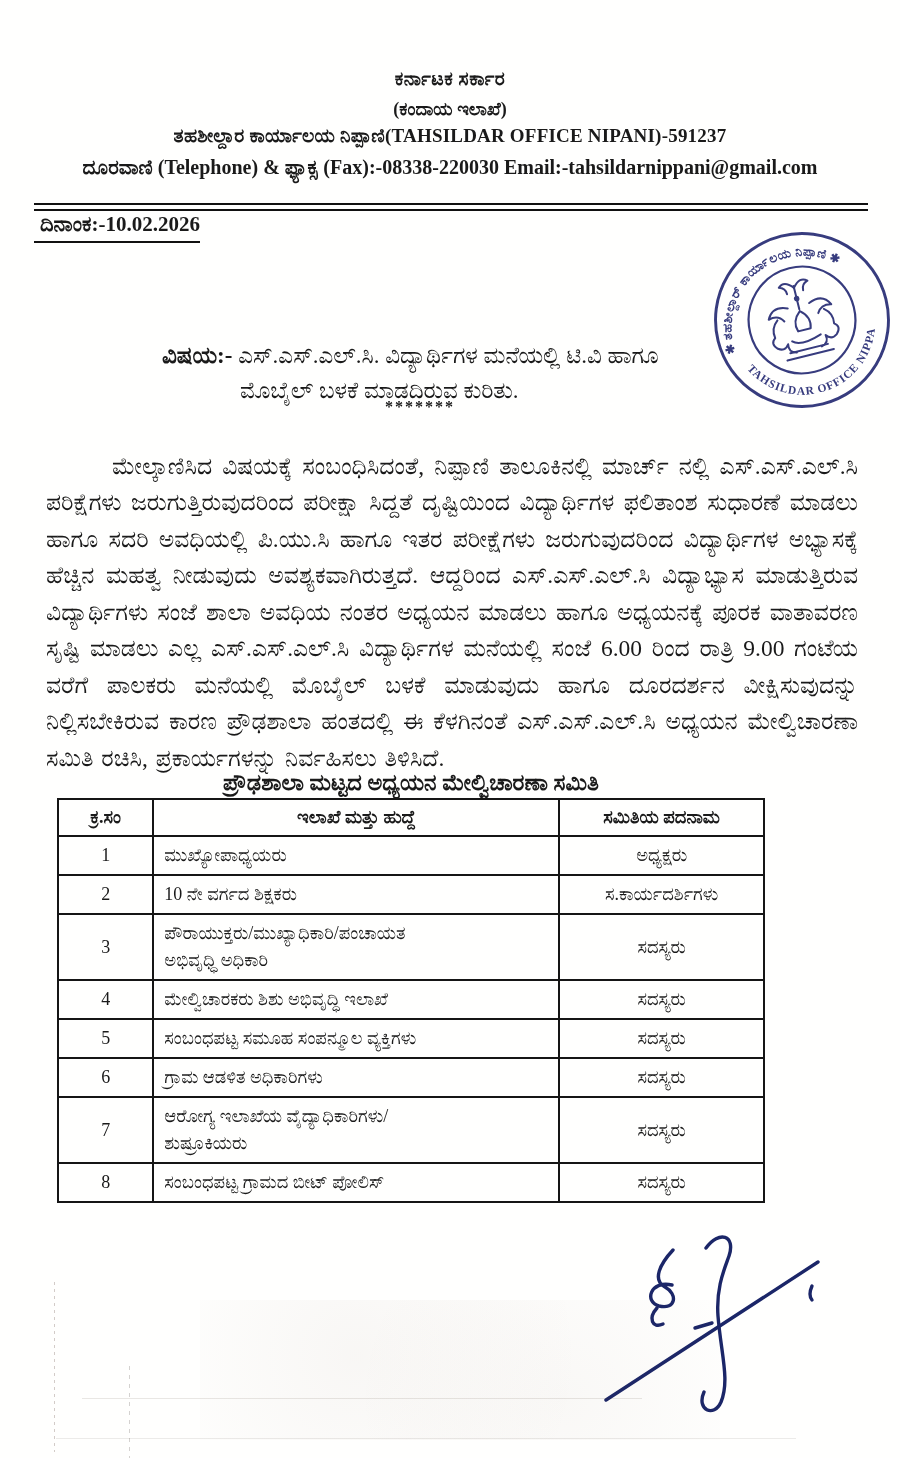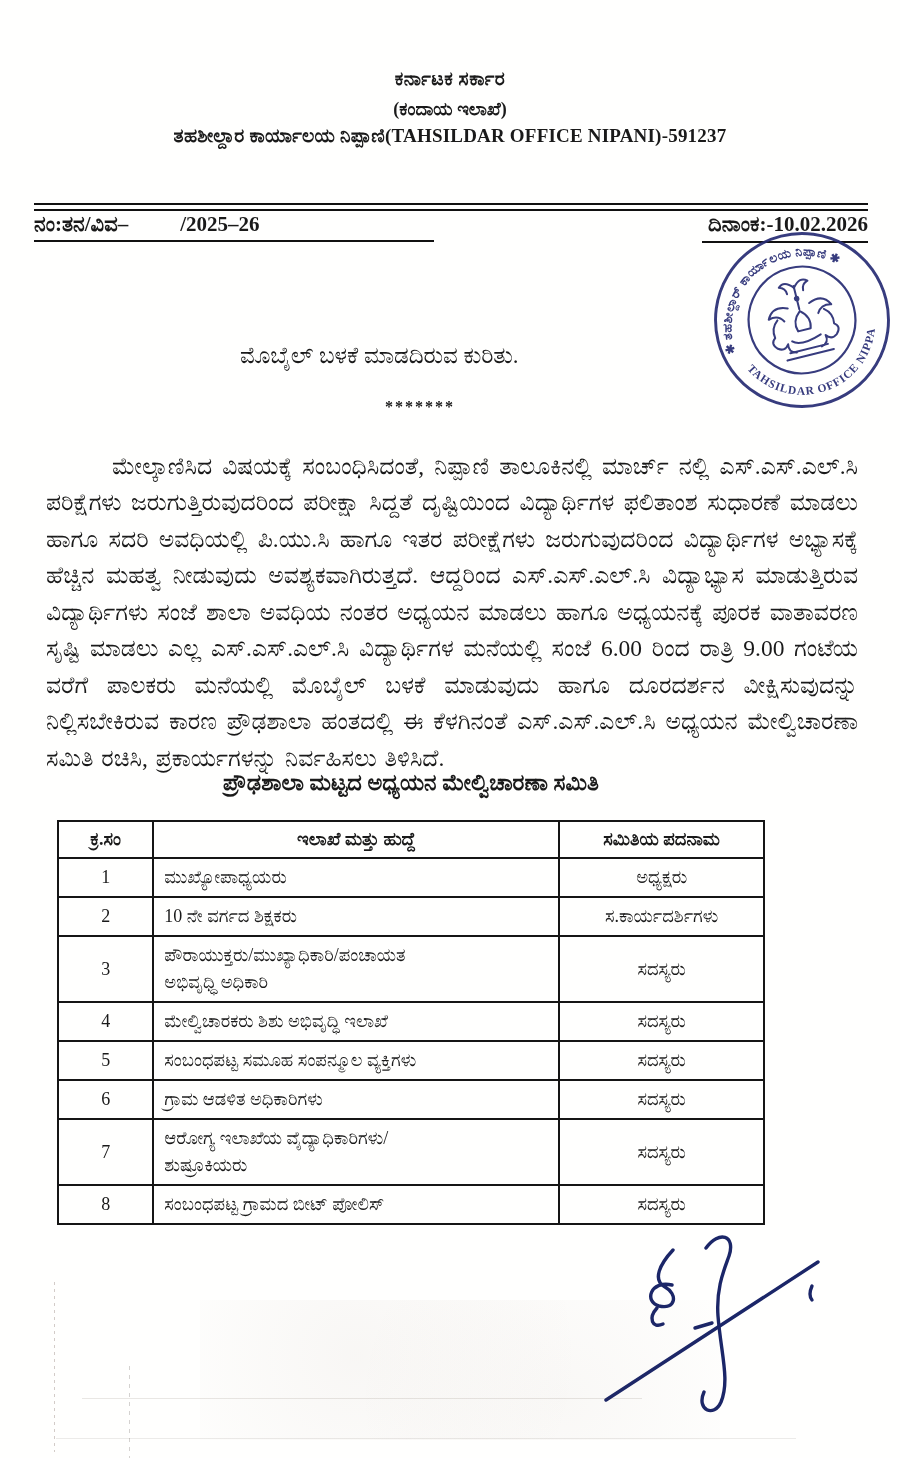--- a/index.html
+++ b/index.html
@@ -39,21 +39,21 @@
   .stars{position:absolute;top:398px;left:0;width:840px;text-align:center;
     font-size:16px;font-weight:bold;letter-spacing:2px;}
   
   .body-par{
     position:absolute;top:424px;left:46px;width:812px;
     font-size:23.5px;line-height:36.5px;text-align:justify;text-indent:66px;
     word-spacing:2px;
   }
   
   .table-wrap{position:absolute;top:770px;left:57px;width:708px;}
-  .table-title{text-align:center;font-size:22.5px;font-weight:bold;margin-bottom:24px;}
+  .table-title{text-align:center;font-size:22.5px;font-weight:bold;margin-bottom:2px;}
   table.committee{width:100%;border-collapse:collapse;border:2.5px solid #151515;
     font-size:18px;}
   table.committee th,table.committee td{
     border:2px solid #151515;padding:5px 10px;line-height:27px;vertical-align:middle;
   }
   table.committee th{font-weight:bold;text-align:center;padding:4px 6px;}
   .col-sno{width:13.5%;text-align:center;}
   .col-dept{width:57.5%;text-align:left;white-space:pre-line;}
   .col-desg{width:29%;text-align:center;}
   
@@ -75,31 +75,32 @@
 </style>
 </head>
 <body>
 
 <div class="page">
 
   <div class="letterhead">
     <div class="gov-line">ಕರ್ನಾಟಕ ಸರ್ಕಾರ</div>
     <div class="dept-line">(ಕಂದಾಯ ಇಲಾಖೆ)</div>
     <div class="office-line">ತಹಶೀಲ್ದಾರ ಕಾರ್ಯಾಲಯ ನಿಪ್ಪಾಣಿ(TAHSILDAR OFFICE NIPANI)-591237</div>
+    <div class="contact-line">ದೂರವಾಣಿ  (Telephone) &amp; ಫ್ಯಾಕ್ಸ (Fax):-08338-220030 Email:-tahsildarnippani@gmail.com</div>
   </div>
 
   <div class="double-rule"></div>
 
   <div class="ref-row">
-    <span class="ref-left"><span>ನಂ:ತನ/ವಿವ–</span><span class="ref-gap"></span><span>/2025–26</span></span>
     <span class="ref-right">ದಿನಾಂಕ:-10.02.2026</span>
   </div>
 
 
   <div class="subject">
+    <div><span class="subject-label">ವಿಷಯ:-</span><span> ಎಸ್.ಎಸ್.ಎಲ್.ಸಿ. ವಿದ್ಯಾರ್ಥಿಗಳ ಮನೆಯಲ್ಲಿ ಟಿ.ವಿ ಹಾಗೂ</span></div>
     <div class="subject-line2">ಮೊಬೈಲ್ ಬಳಕೆ ಮಾಡದಿರುವ ಕುರಿತು.</div>
   </div>
 
   <div class="stars">*******</div>
 
   <p class="body-par">ಮೇಲ್ಕಾಣಿಸಿದ ವಿಷಯಕ್ಕೆ ಸಂಬಂಧಿಸಿದಂತೆ, ನಿಪ್ಪಾಣಿ ತಾಲೂಕಿನಲ್ಲಿ ಮಾರ್ಚ್ ನಲ್ಲಿ ಎಸ್.ಎಸ್.ಎಲ್.ಸಿ ಪರಿಕ್ಷೆಗಳು ಜರುಗುತ್ತಿರುವುದರಿಂದ ಪರೀಕ್ಷಾ ಸಿದ್ದತೆ ದೃಷ್ಟಿಯಿಂದ ವಿದ್ಯಾರ್ಥಿಗಳ ಫಲಿತಾಂಶ ಸುಧಾರಣೆ ಮಾಡಲು  ಹಾಗೂ ಸದರಿ ಅವಧಿಯಲ್ಲಿ ಪಿ.ಯು.ಸಿ ಹಾಗೂ ಇತರ ಪರೀಕ್ಷೆಗಳು ಜರುಗುವುದರಿಂದ ವಿದ್ಯಾರ್ಥಿಗಳ ಅಭ್ಯಾಸಕ್ಕೆ ಹೆಚ್ಚಿನ ಮಹತ್ವ ನೀಡುವುದು ಅವಶ್ಯಕವಾಗಿರುತ್ತದೆ.  ಆದ್ದರಿಂದ ಎಸ್.ಎಸ್.ಎಲ್.ಸಿ ವಿದ್ಯಾಭ್ಯಾಸ ಮಾಡುತ್ತಿರುವ ವಿದ್ಯಾರ್ಥಿಗಳು ಸಂಜೆ ಶಾಲಾ ಅವಧಿಯ ನಂತರ ಅಧ್ಯಯನ ಮಾಡಲು ಹಾಗೂ ಅಧ್ಯಯನಕ್ಕೆ ಪೂರಕ ವಾತಾವರಣ ಸೃಷ್ಟಿ ಮಾಡಲು ಎಲ್ಲ ಎಸ್.ಎಸ್.ಎಲ್.ಸಿ ವಿದ್ಯಾರ್ಥಿಗಳ ಮನೆಯಲ್ಲಿ ಸಂಜೆ 6.00 ರಿಂದ ರಾತ್ರಿ 9.00 ಗಂಟೆಯ ವರೆಗೆ ಪಾಲಕರು ಮನೆಯಲ್ಲಿ ಮೊಬೈಲ್ ಬಳಕೆ ಮಾಡುವುದು ಹಾಗೂ ದೂರದರ್ಶನ ವೀಕ್ಷಿಸುವುದನ್ನು ನಿಲ್ಲಿಸಬೇಕಿರುವ ಕಾರಣ ಪ್ರೌಢಶಾಲಾ ಹಂತದಲ್ಲಿ ಈ ಕೆಳಗಿನಂತೆ ಎಸ್.ಎಸ್.ಎಲ್.ಸಿ ಅಧ್ಯಯನ ಮೇಲ್ವಿಚಾರಣಾ ಸಮಿತಿ ರಚಿಸಿ, ಪ್ರಕಾರ್ಯಗಳನ್ನು ನಿರ್ವಹಿಸಲು ತಿಳಿಸಿದೆ.</p>
 
   <div class="table-wrap">
     <div class="table-title">ಪ್ರೌಢಶಾಲಾ ಮಟ್ಟದ ಅಧ್ಯಯನ ಮೇಲ್ವಿಚಾರಣಾ ಸಮಿತಿ</div>
     <table class="committee">

